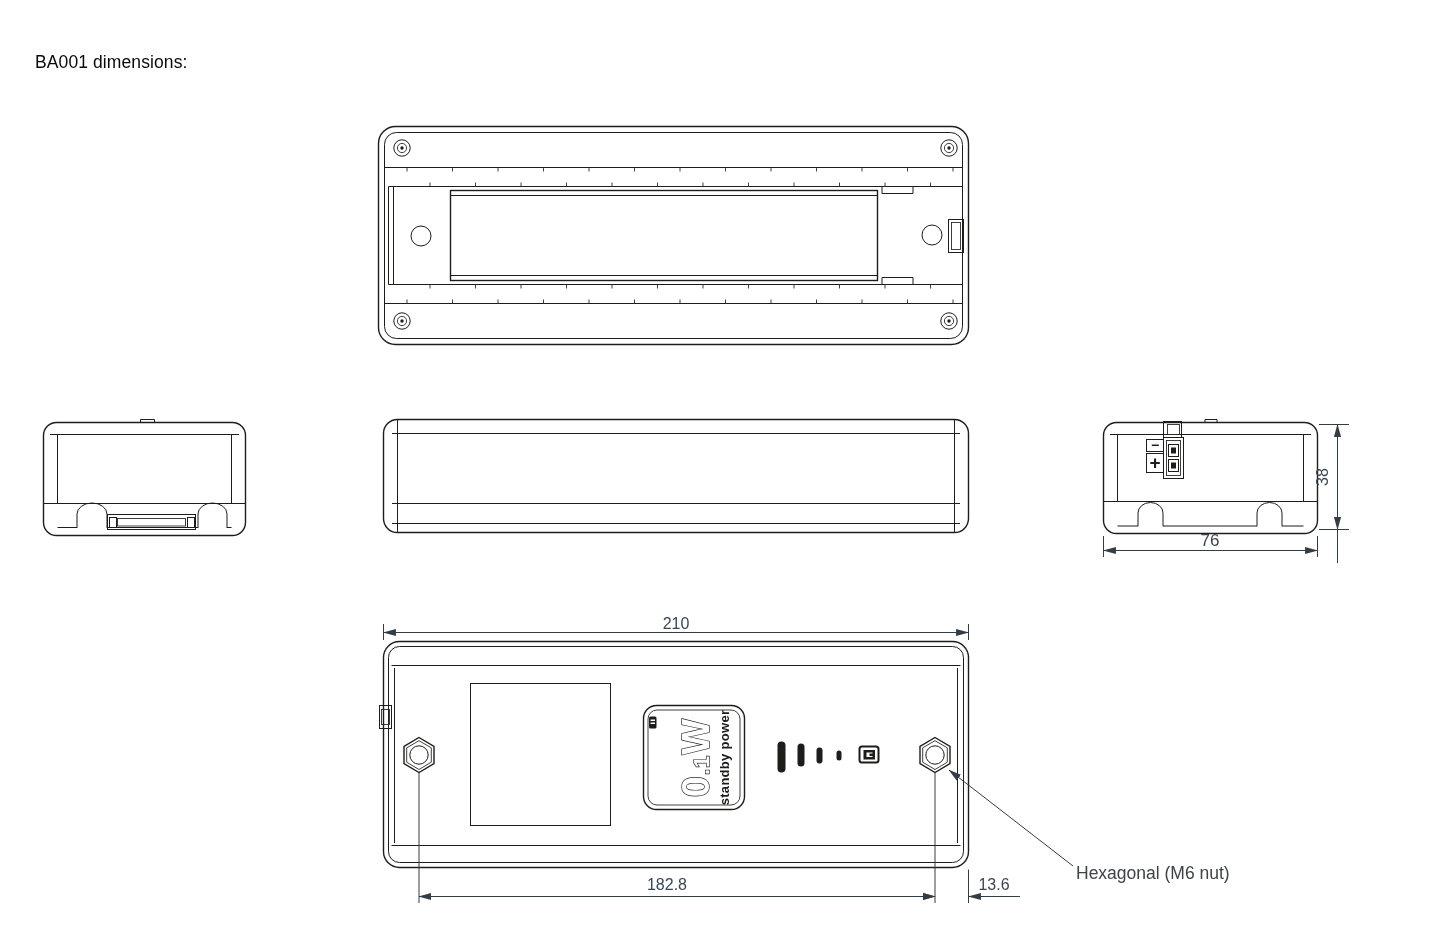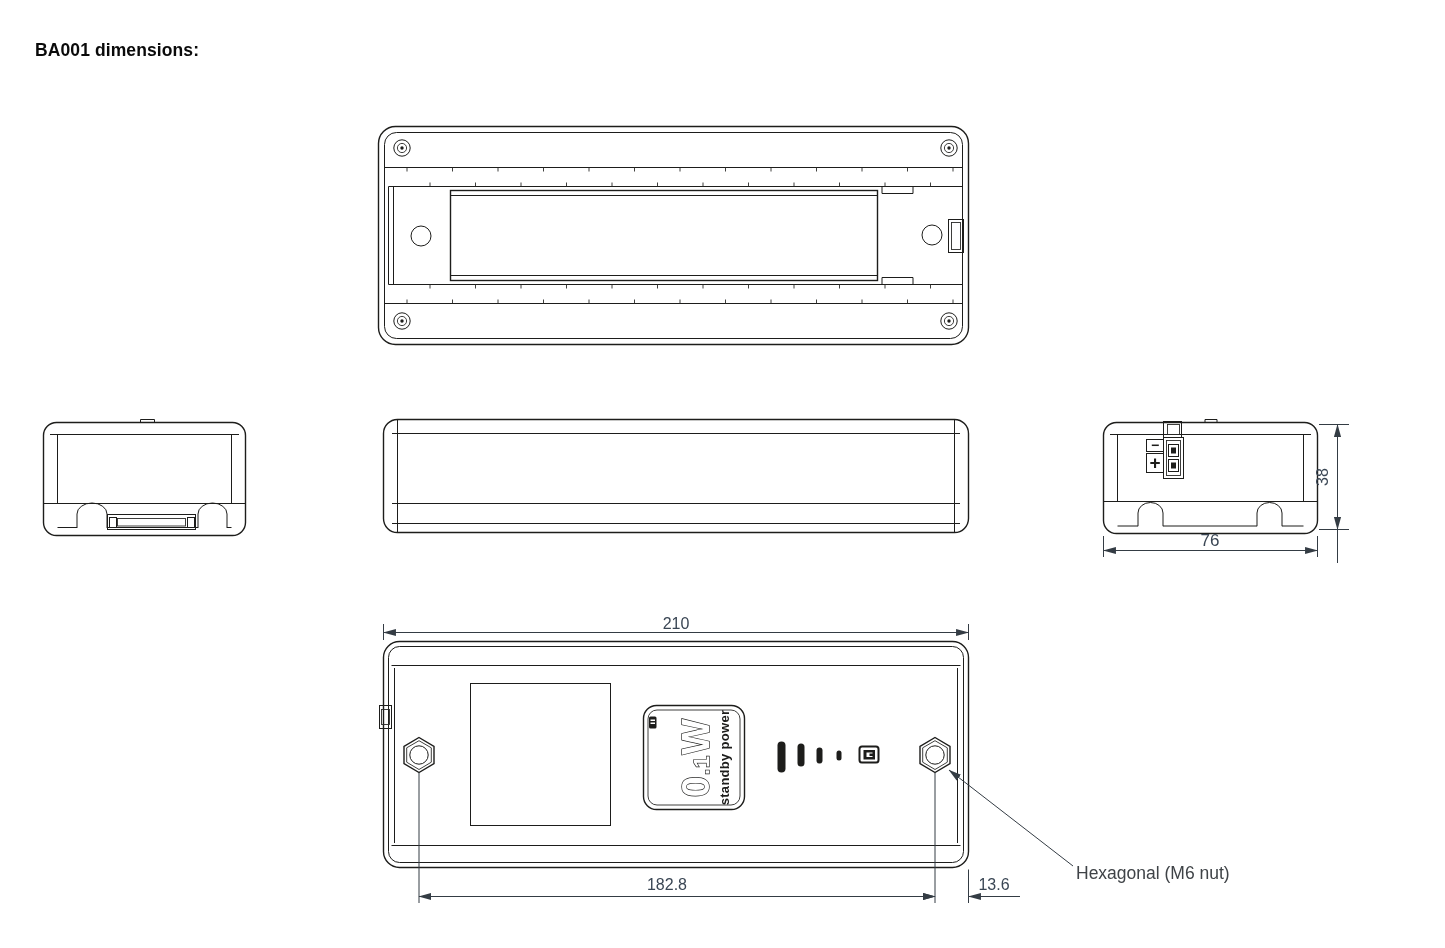--- a/index.html
+++ b/index.html
@@ -1,18 +1,18 @@
 <!DOCTYPE html>
 <html><head>
 <meta charset="utf-8">
 <style>
   html,body{margin:0;padding:0;background:#ffffff;width:1445px;height:948px;overflow:hidden;}
   body{font-family:"Liberation Sans", sans-serif;}
   #stage{position:relative;width:1445px;height:948px;background:#ffffff;}
-  #doc-title{position:absolute;left:35px;top:40px;font-size:17.5px;font-weight:bold;color:#0a0a0a;letter-spacing:0.1px;}
+  #doc-title{position:absolute;left:35px;top:52px;font-size:17.5px;font-weight:normal;color:#0a0a0a;letter-spacing:0.1px;}
   svg{position:absolute;left:0;top:0;}
   .ln{fill:none;stroke:#1d1d1b;stroke-width:1.4;}
   .ln1{fill:none;stroke:#1d1d1b;stroke-width:1;}
   .lnth{fill:none;stroke:#2a2a28;stroke-width:0.9;}
   .fillb{fill:#1d1d1b;stroke:none;}
   .fillw{fill:#ffffff;stroke:none;}
   .dimln{fill:none;stroke:#343c44;stroke-width:1;}
   .dim-text{font-size:16px;fill:#3a4654;}
   .dim-text-lg{font-size:17px;fill:#3a4654;}
   .ann-text{font-size:17.5px;fill:#3f4347;}

